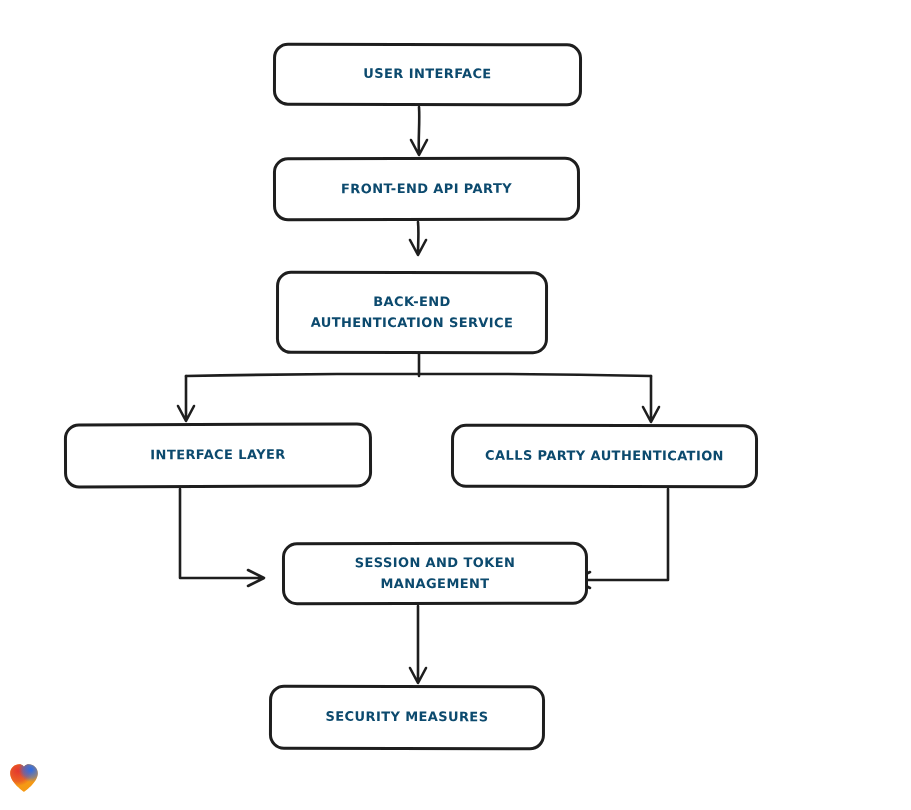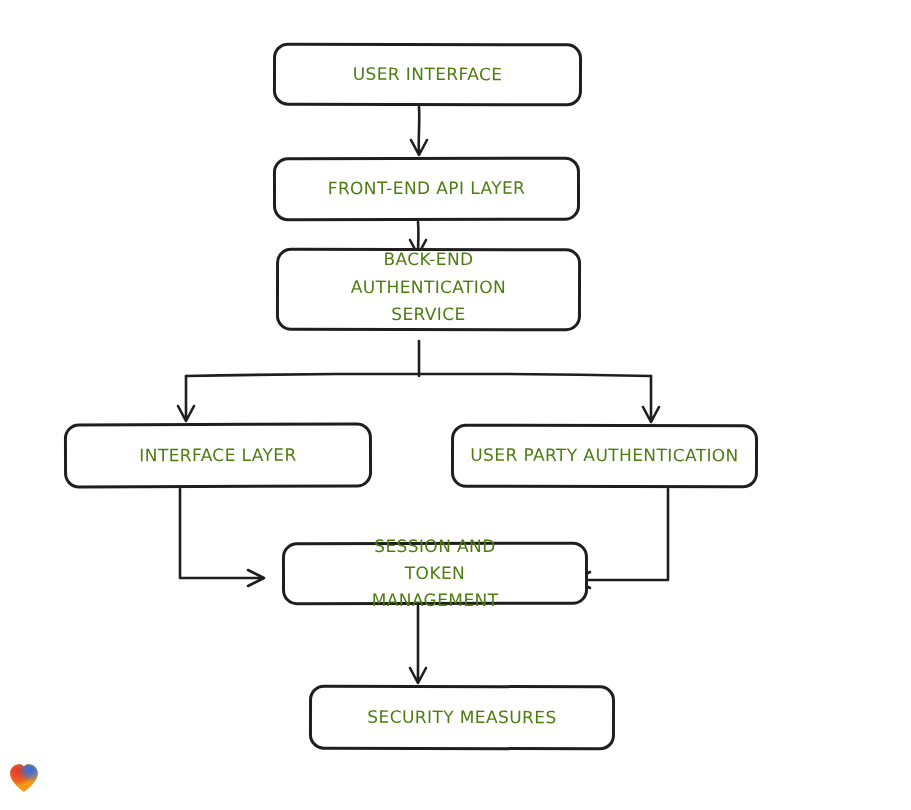--- a/index.html
+++ b/index.html
@@ -27,32 +27,33 @@
     background: #ffffff;
     border: 3.5px solid #1e1e1e;
     border-radius: 15px;
     display: flex;
     align-items: center;
     justify-content: center;
     text-align: center;
     z-index: 2;
   }
   .node .label {
-    font-size: 17px;
+    font-size: 13px;
     line-height: 1.6;
     letter-spacing: 0.4px;
-    color: #4d7c0f;
+    color: #0c4a6e;
+    font-weight: bold;
   }
   .n1 { left: 273px; top: 43px;  width: 309px; height: 63px; transform: rotate(0.15deg); }
   .n2 { left: 273px; top: 157px; width: 307px; height: 64px; transform: rotate(-0.12deg); }
-  .n3 { left: 276px; top: 248px; width: 305px; height: 83px; transform: rotate(0.1deg); align-items: flex-end; }
+  .n3 { left: 276px; top: 271px; width: 272px; height: 83px; transform: rotate(0.1deg); }
   .n4 { left: 64px;  top: 423px; width: 308px; height: 65px; transform: rotate(-0.2deg); }
   .n5 { left: 451px; top: 424px; width: 307px; height: 64px; transform: rotate(0.12deg); }
   .n6 { left: 266px; top: 542px; width: 306px; height: 63px; transform: rotate(-0.1deg); margin-left: 16px; }
-  .n7 { left: 269px; top: 685px; width: 306px; height: 65px; transform: rotate(0.15deg); margin-left: 40px; }
+  .n7 { left: 269px; top: 685px; width: 276px; height: 65px; transform: rotate(0.15deg); }
   .wrap215 { max-width: 215px; }
   .wrap175 { max-width: 175px; }
   .logo-badge {
     position: absolute;
     left: 7px;
     top: 761px;
     width: 34px;
     height: 34px;
     z-index: 3;
     cursor: pointer;
@@ -72,33 +73,33 @@
     <path d="M180 489 L180 578 L262 578 M248 570 L264 578 L248 586"></path>
     <path d="M668 489 L668 580 L576 580 M590 572 L574 580 L590 588"></path>
     <path d="M418 606 L418 681 M410 668 L418 683 L426 668"></path>
   </svg>
 
   <div class="node n1">
     <span class="label">USER INTERFACE</span>
   </div>
 
   <div class="node n2">
-    <span class="label">FRONT-END API LAYER</span>
+    <span class="label">FRONT-END API PARTY</span>
   </div>
 
   <div class="node n3">
     <span class="label wrap215">BACK-END AUTHENTICATION SERVICE</span>
   </div>
 
   <div class="node n4">
     <span class="label">INTERFACE LAYER</span>
   </div>
 
   <div class="node n5">
-    <span class="label">USER PARTY AUTHENTICATION</span>
+    <span class="label">CALLS PARTY AUTHENTICATION</span>
   </div>
 
   <div class="node n6">
     <span class="label wrap175">SESSION AND TOKEN MANAGEMENT</span>
   </div>
 
   <div class="node n7">
     <span class="label">SECURITY MEASURES</span>
   </div>
 

